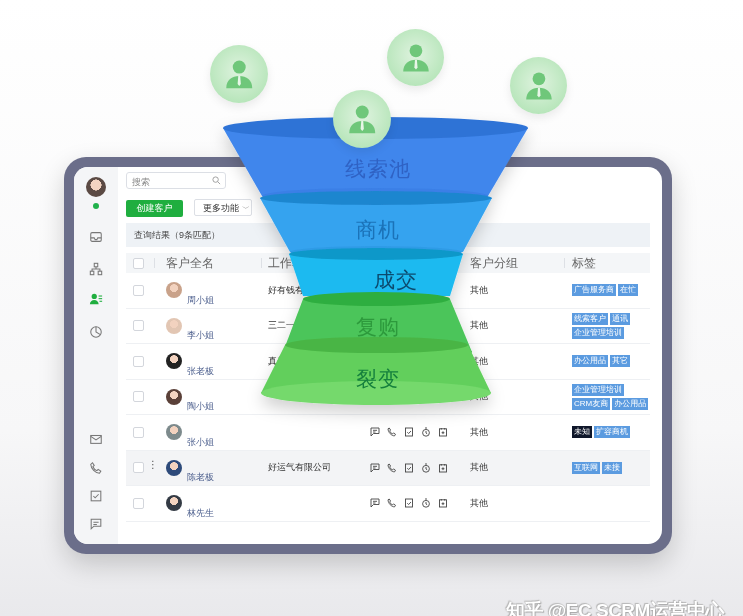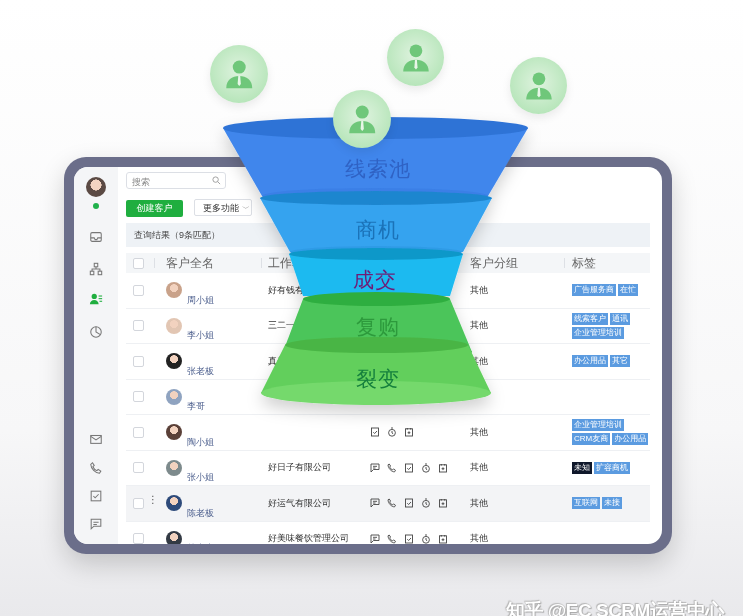--- a/index.html
+++ b/index.html
@@ -284,32 +284,20 @@
               <div class="cell col-tag">
                 <span class="tag">办公用品</span>
                 <span class="tag">其它</span>
               </div>
             </div>
             <div class="row">
               <div class="cell col-chk">
                 <div class="chk"></div>
               </div>
               <div class="cell col-name">
-                <div class="ava" style="background:radial-gradient(circle at 50% 38%, #f2d2bf 0 30%, #8fa3c0 31% 100%)"></div>
-                <span class="cname">李哥</span>
-              </div>
-              <div class="cell col-co"></div>
-              <div class="cell col-grp"></div>
-              <div class="cell col-tag"></div>
-            </div>
-            <div class="row">
-              <div class="cell col-chk">
-                <div class="chk"></div>
-              </div>
-              <div class="cell col-name">
                 <div class="ava" style="background:radial-gradient(circle at 50% 38%, #f2d2bf 0 30%, #5a4038 31% 100%)"></div>
                 <span class="cname">陶小姐</span>
               </div>
               <div class="cell col-act act-icons">
                 <svg viewBox="0 0 10 10" fill="none" stroke="#444" stroke-width="0.9">
                   <rect x="1.5" y="1" width="7" height="8"></rect>
                   <path d="M3.3 5.2l1.3 1.3L7 4"></path>
                 </svg>
                 <svg viewBox="0 0 10 10" fill="none" stroke="#444" stroke-width="0.9">
                   <circle cx="5" cy="5.8" r="3.4"></circle>
@@ -328,21 +316,20 @@
               </div>
             </div>
             <div class="row">
               <div class="cell col-chk">
                 <div class="chk"></div>
               </div>
               <div class="cell col-name">
                 <div class="ava" style="background:radial-gradient(circle at 50% 38%, #f2d2bf 0 30%, #7d8a8c 31% 100%)"></div>
                 <span class="cname">张小姐</span>
               </div>
-              <div class="cell col-co">好日子有限公司</div>
               <div class="cell col-act act-icons">
                 <svg viewBox="0 0 10 10" fill="none" stroke="#444" stroke-width="0.9">
                   <path d="M1 1h8v5.5H3.5L1 9z"></path>
                   <path d="M3 3.3h4M3 5h2.5"></path>
                 </svg>
                 <svg viewBox="0 0 10 10" fill="none" stroke="#444" stroke-width="0.9">
                   <path d="M2.2 1l1.4 2-1 1c.5 1.3 1.6 2.4 2.9 2.9l1-1 2 1.4-1 1.6C4.5 8.8 1.2 5.5 1 1.8z"></path>
                 </svg>
                 <svg viewBox="0 0 10 10" fill="none" stroke="#444" stroke-width="0.9">
                   <rect x="1.5" y="1" width="7" height="8"></rect>
@@ -401,21 +388,20 @@
               </div>
             </div>
             <div class="row">
               <div class="cell col-chk">
                 <div class="chk"></div>
               </div>
               <div class="cell col-name">
                 <div class="ava" style="background:radial-gradient(circle at 50% 38%, #f2d2bf 0 30%, #333a44 31% 100%)"></div>
                 <span class="cname">林先生</span>
               </div>
-              <div class="cell col-co">好美味餐饮管理公司</div>
               <div class="cell col-act act-icons">
                 <svg viewBox="0 0 10 10" fill="none" stroke="#444" stroke-width="0.9">
                   <path d="M1 1h8v5.5H3.5L1 9z"></path>
                   <path d="M3 3.3h4M3 5h2.5"></path>
                 </svg>
                 <svg viewBox="0 0 10 10" fill="none" stroke="#444" stroke-width="0.9">
                   <path d="M2.2 1l1.4 2-1 1c.5 1.3 1.6 2.4 2.9 2.9l1-1 2 1.4-1 1.6C4.5 8.8 1.2 5.5 1 1.8z"></path>
                 </svg>
                 <svg viewBox="0 0 10 10" fill="none" stroke="#444" stroke-width="0.9">
                   <rect x="1.5" y="1" width="7" height="8"></rect>
@@ -492,17 +478,17 @@
 <div class="bubble" style="left:333px;top:90px;width:58px;height:58px">
   <svg viewBox="0 0 20 20">
       <circle cx="10" cy="6" r="4" fill="#6fc77a"></circle>
       <path d="M2 19c0-5 3.5-7.5 8-7.5s8 2.5 8 7.5z" fill="#6fc77a"></path>
       <path d="M9.4 11.5h1.2l.4 5-1 1.2-1-1.2z" fill="#e8f6e8"></path>
     </svg>
 </div>
 
 <div class="funnel-label" style="left:318px;top:155px;color:#2f62c4">线索池</div>
 <div class="funnel-label" style="left:318px;top:216px;color:#1b72b8">商机</div>
-<div class="funnel-label" style="left:315px;top:266px;color:#701a75">成交</div>
+<div class="funnel-label" style="left:336px;top:266px;color:#0c4a6e">成交</div>
 <div class="funnel-label" style="left:318px;top:313px;color:#2d9a3c">复购</div>
 <div class="funnel-label" style="left:318px;top:365px;color:#15803d">裂变</div>
 
 <div class="watermark">知乎 @EC SCRM运营中心</div>
 
 </body></html>

